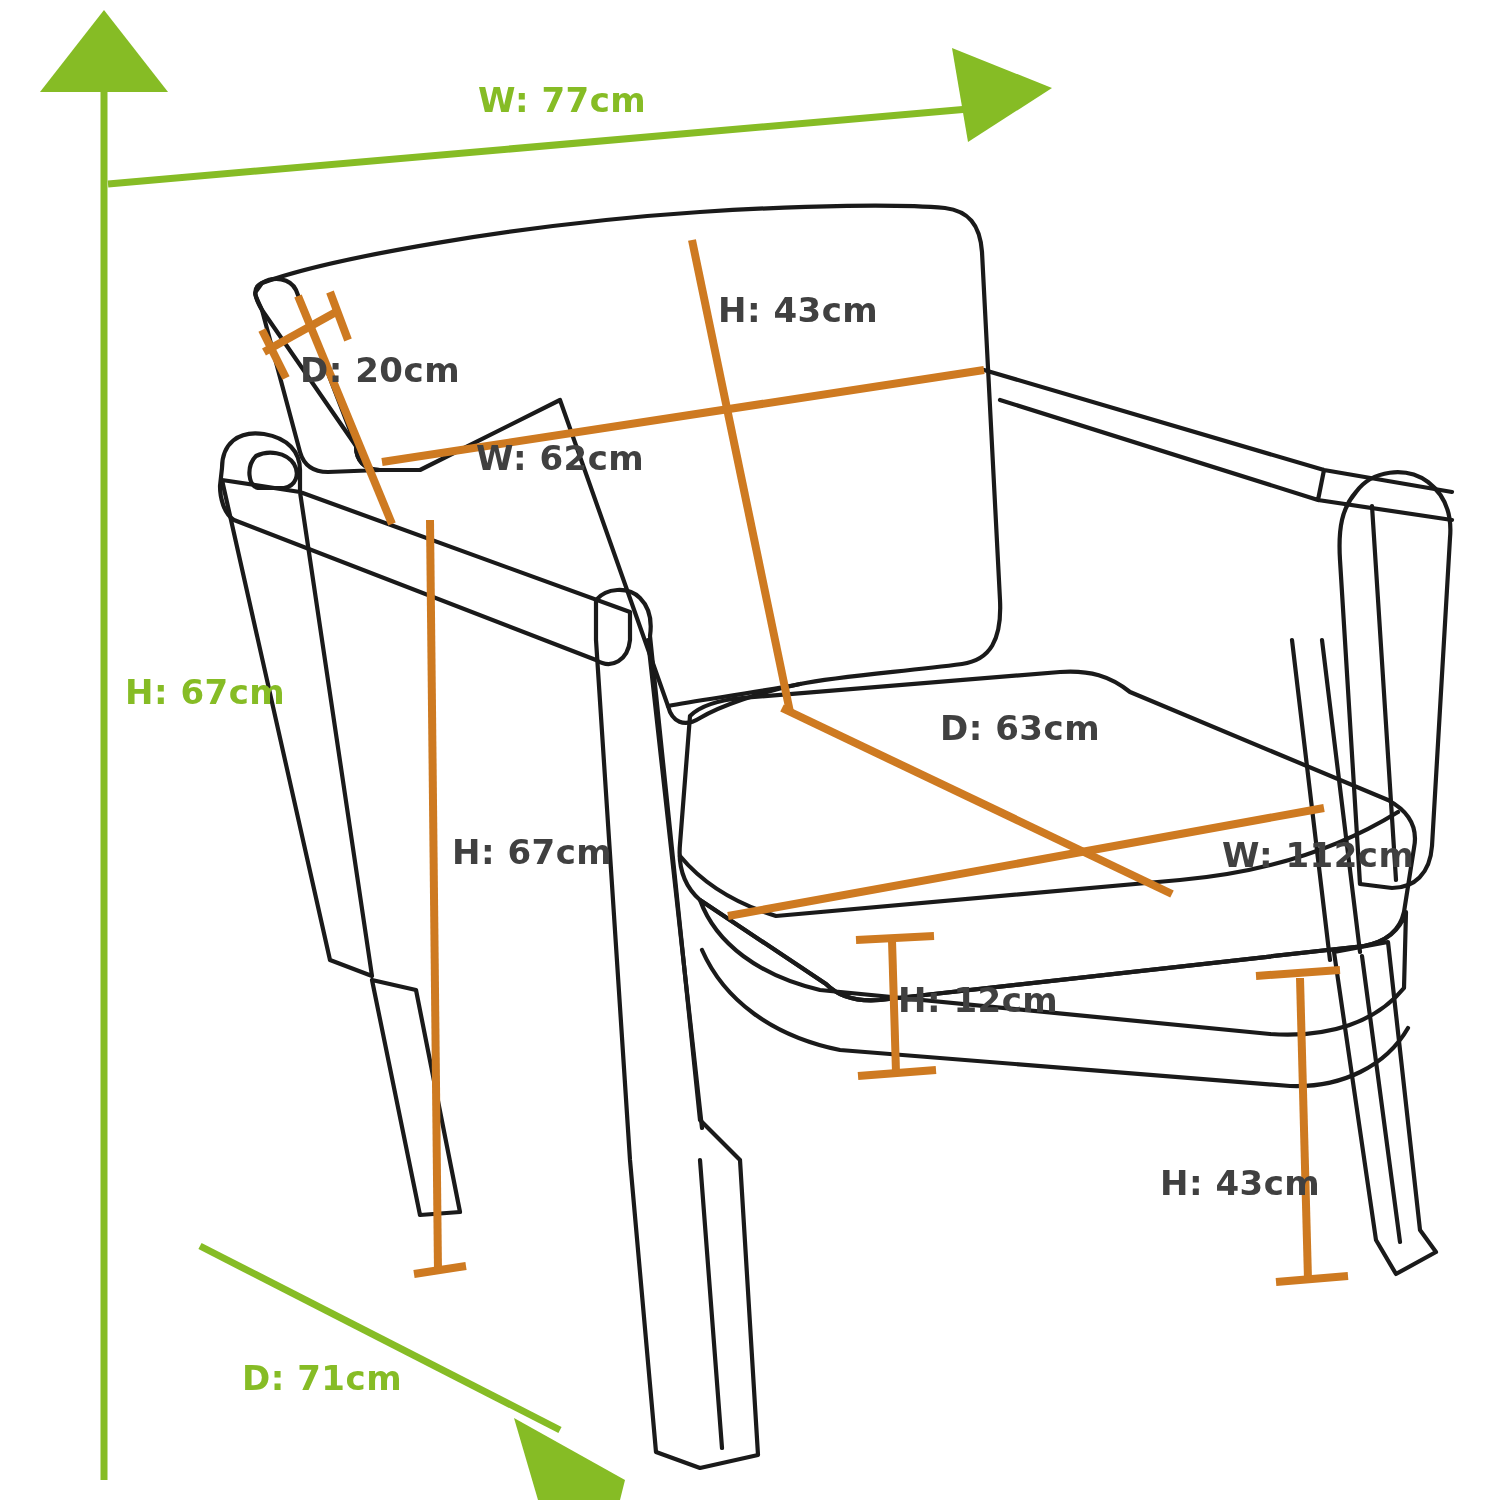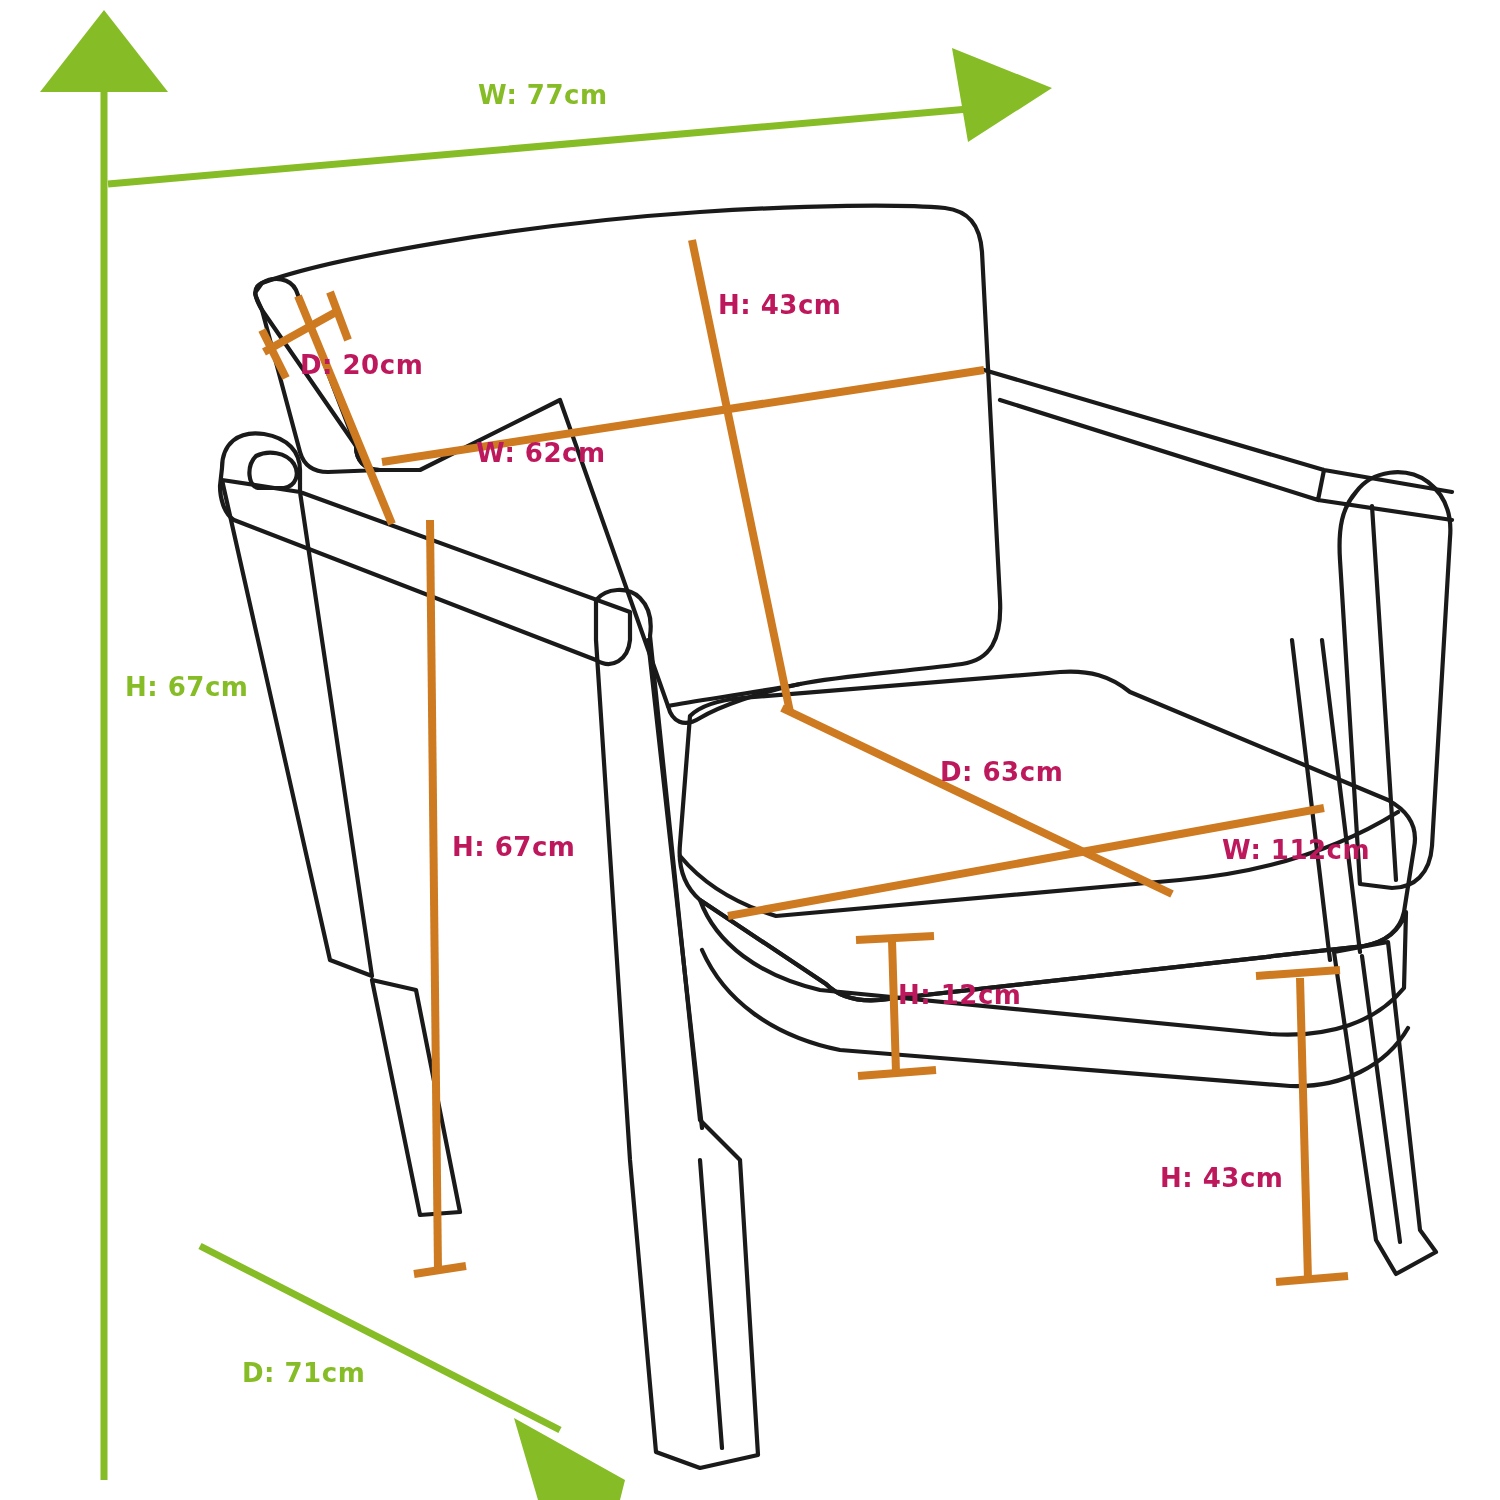--- a/index.html
+++ b/index.html
@@ -21,27 +21,27 @@
     position: absolute;
     top: 0;
     left: 0;
     width: 1500px;
     height: 1500px;
   }
   .dim-label {
     position: absolute;
     font-family: "DejaVu Sans", sans-serif;
     font-weight: bold;
-    font-size: 26px;
+    font-size: 34px;
     letter-spacing: 0.5px;
     white-space: nowrap;
     user-select: none;
   }
   .dim-label.green { color: #86BC25; }
-  .dim-label.orange { color: #be185d; }
+  .dim-label.orange { color: #404040; }
 </style>
 </head>
 <body>
 
 <div id="diagram-root">
 
   <svg id="diagram-svg" viewBox="0 0 1500 1500" xmlns="http://www.w3.org/2000/svg">
 
     <g>
 
@@ -185,21 +185,21 @@
   <div class="dim-label green" style="left:242px; top:1358px;">D: 71cm</div>
 
   <div class="dim-label orange" style="left:718px; top:290px;">H: 43cm</div>
 
   <div class="dim-label orange" style="left:300px; top:350px;">D: 20cm</div>
 
   <div class="dim-label orange" style="left:476px; top:438px;">W: 62cm</div>
 
   <div class="dim-label orange" style="left:452px; top:832px;">H: 67cm</div>
 
-  <div class="dim-label orange" style="left:940px; top:757px;">D: 63cm</div>
+  <div class="dim-label orange" style="left:940px; top:708px;">D: 63cm</div>
 
   <div class="dim-label orange" style="left:1222px; top:835px;">W: 112cm</div>
 
   <div class="dim-label orange" style="left:898px; top:980px;text-align:center;">H: 12cm</div>
 
   <div class="dim-label orange" style="left:1160px; top:1163px;">H: 43cm</div>
 
 </div>
 
 </body></html>

